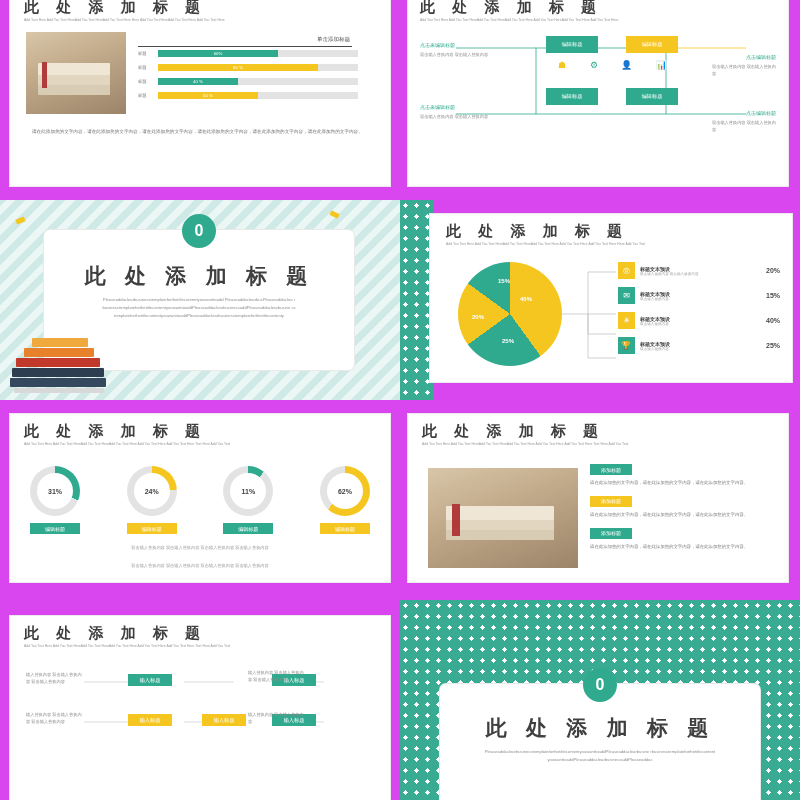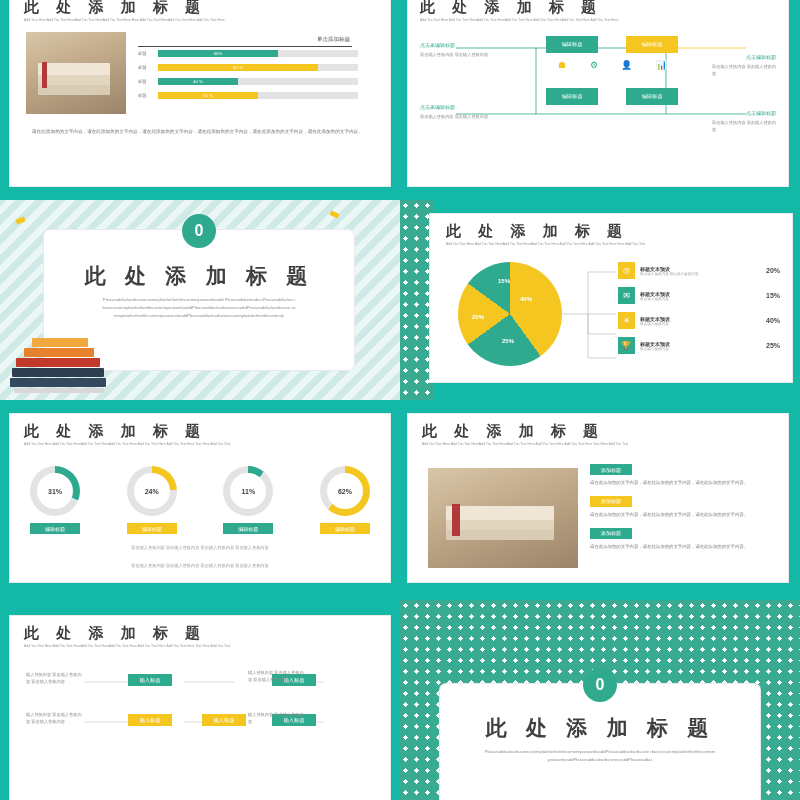--- a/index.html
+++ b/index.html
@@ -9,21 +9,21 @@
     font-family:"Liberation Sans", sans-serif;
     overflow:hidden;
     position:relative;
   }
   .grid{
     position:absolute;inset:0;
     display:grid;
     grid-template-columns:1fr 1fr;
     grid-template-rows:repeat(4,200px);
   }
-  .slide{position:relative;overflow:hidden;background:#14b8a6;padding-left:28px;}
+  .slide{position:relative;overflow:hidden;background:#d946ef;padding-left:28px;}
   
   .bg-stripe{
     position:absolute;inset:0;
     background:
       repeating-linear-gradient(-45deg,#cfeae6 0 7px,#eaf7f5 7px 14px);
   }
   .bg-dots{
     position:absolute;inset:0;
     background-color:#3aab93;
     background-image:radial-gradient(#ffffff 2.1px, transparent 2.2px);

